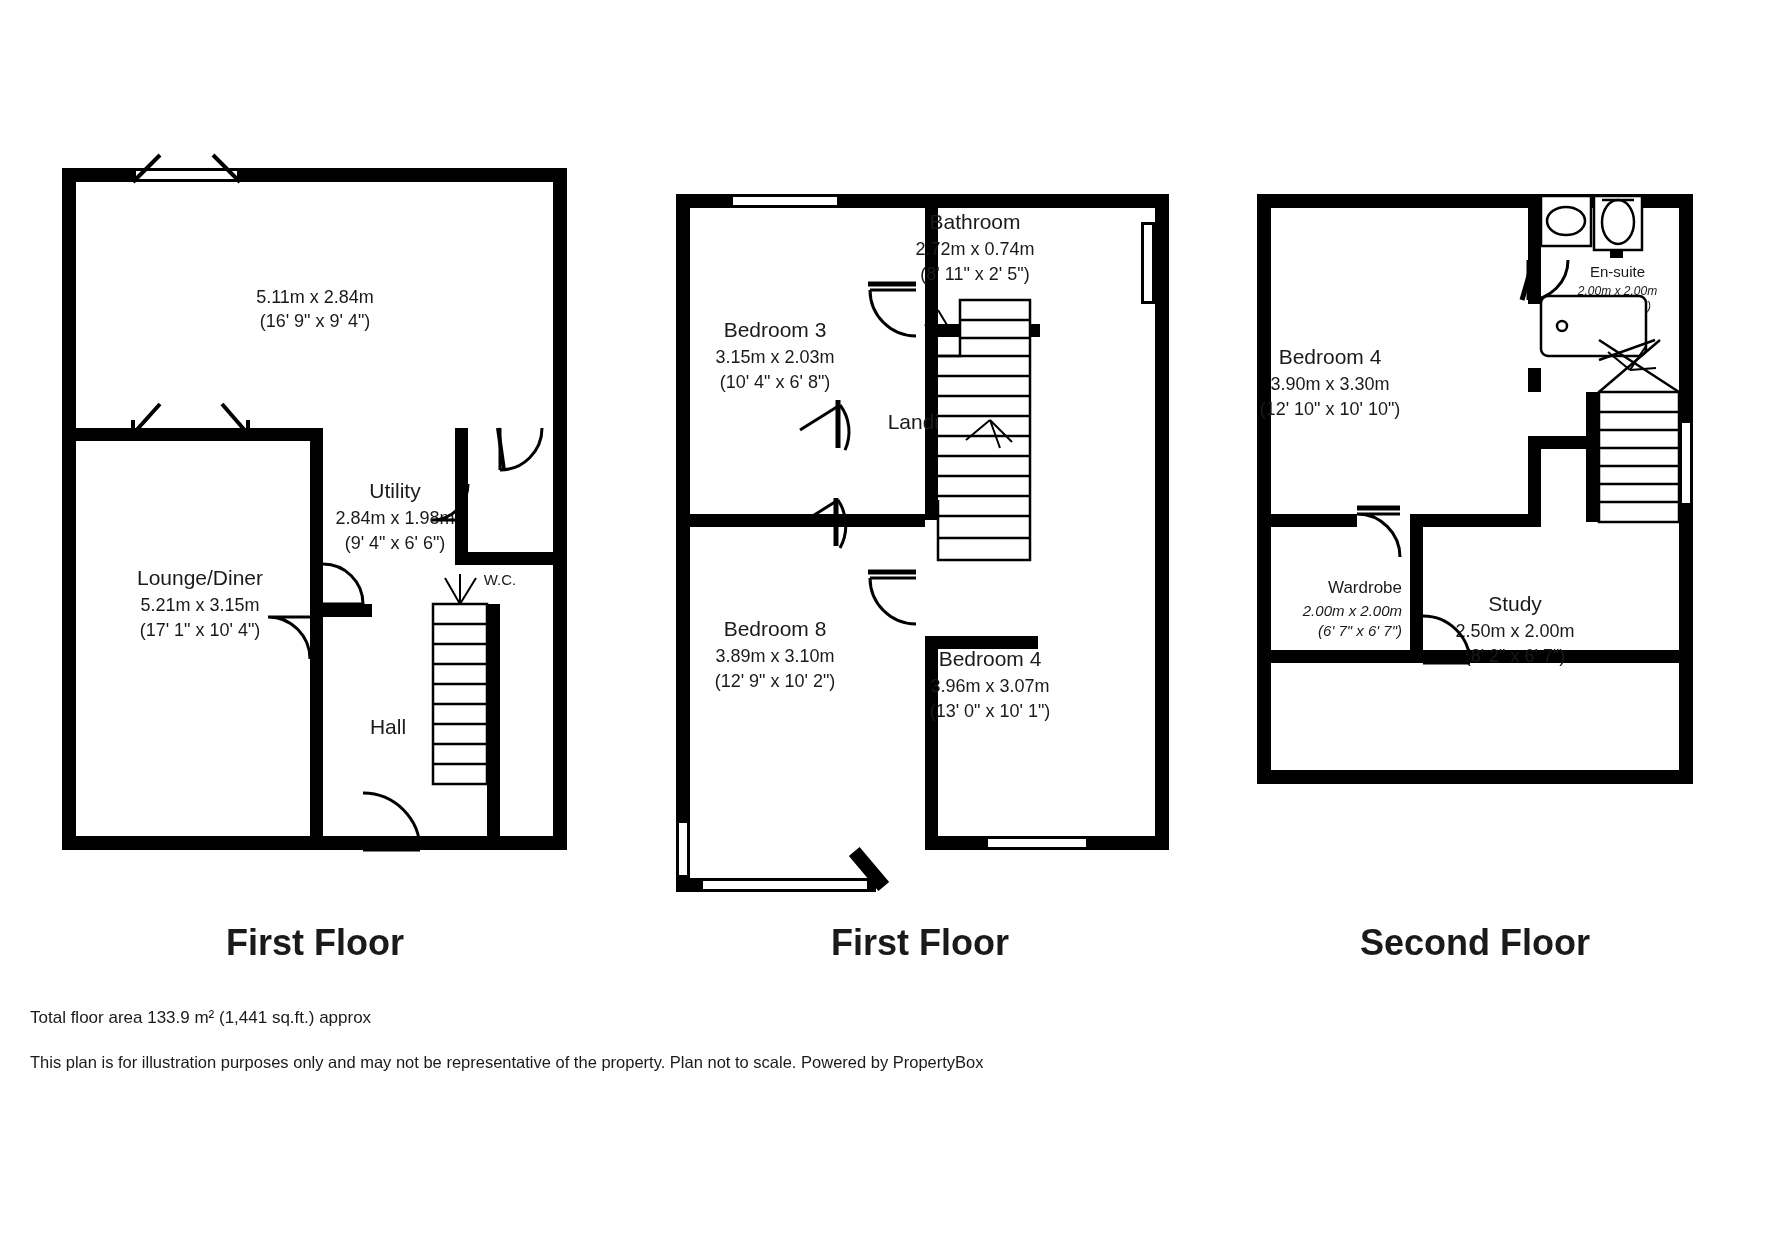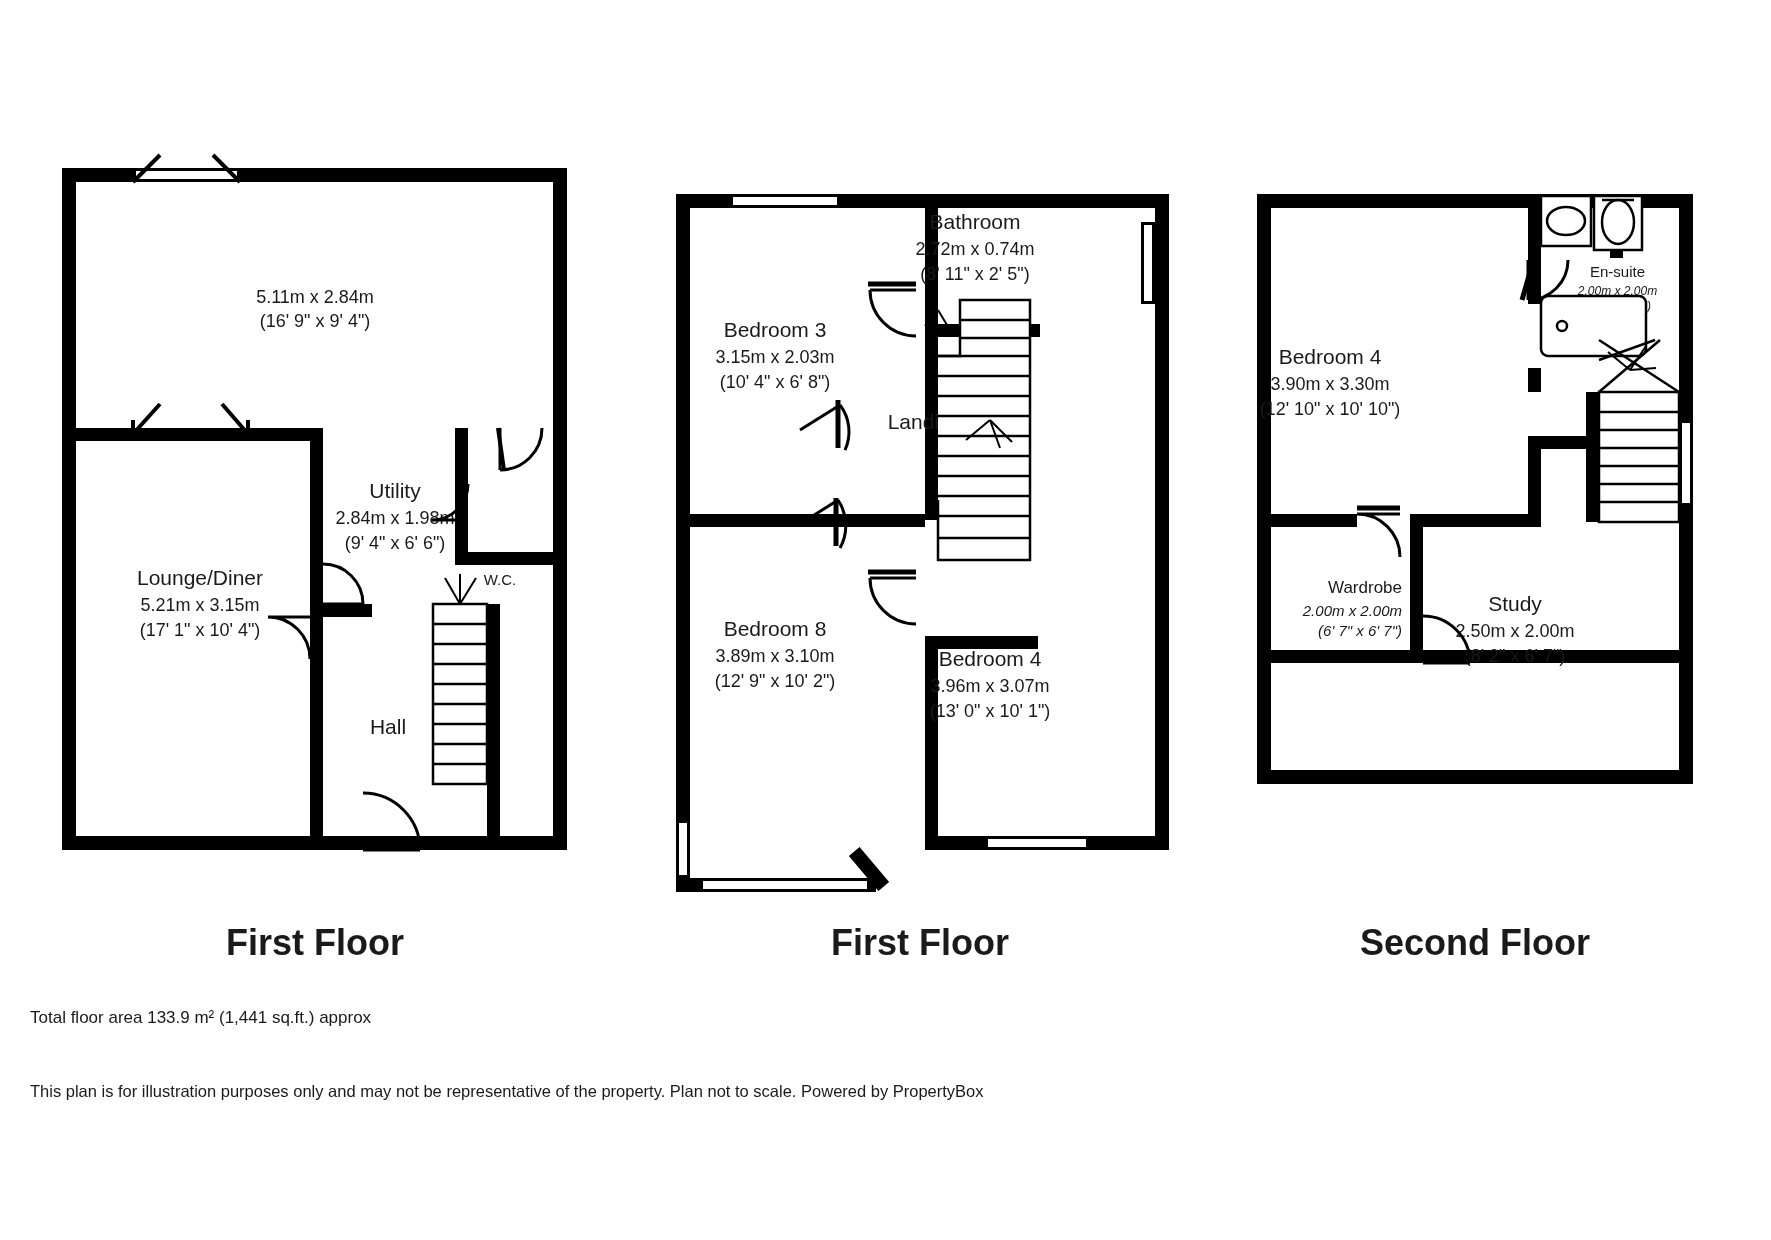--- a/index.html
+++ b/index.html
@@ -60,21 +60,20 @@
     left: 30px;
     top: 1008px;
     white-space: nowrap;
   }
   .footer-note {
     position: absolute;
     font-size: 16.5px;
     left: 30px;
     top: 1053px;
     white-space: nowrap;
-    margin-top: 29px;
   }
   
   .window {
     position: absolute;
     background: #ffffff;
     border: 3px solid #000;
     box-sizing: border-box;
   }
   svg.overlay {
     position: absolute;

